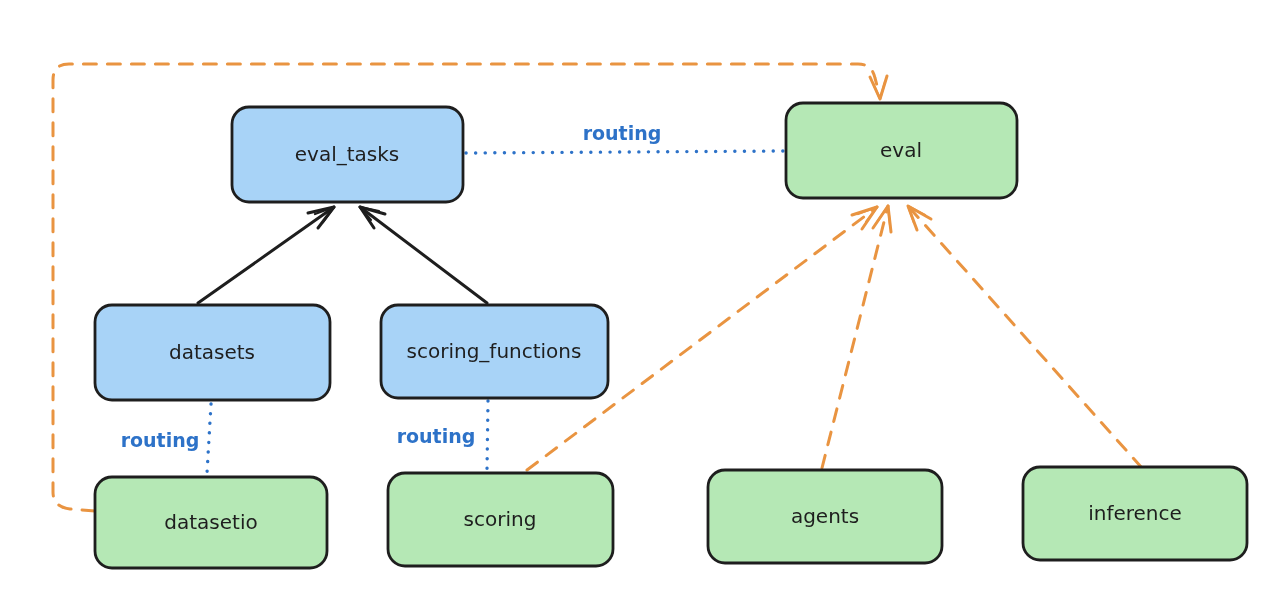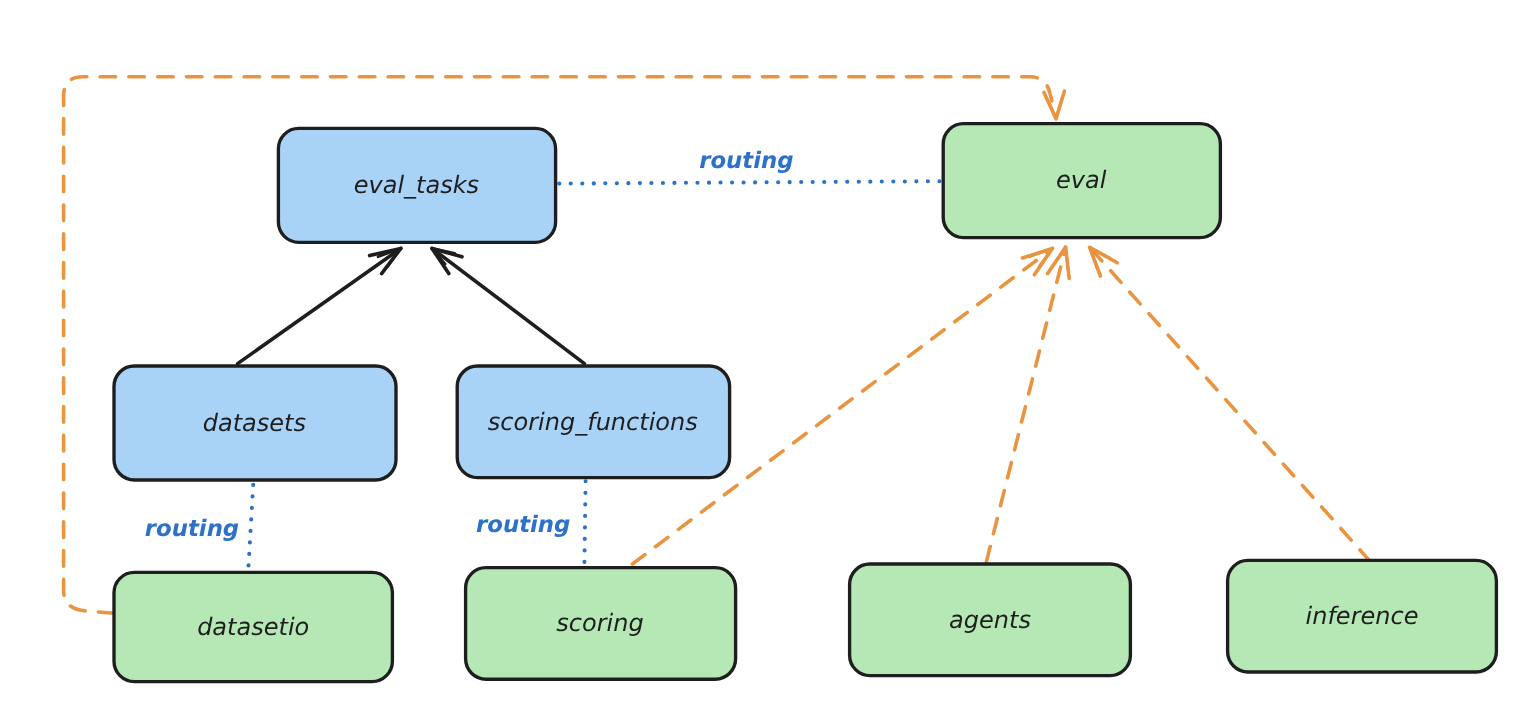--- a/index.html
+++ b/index.html
@@ -8,21 +8,20 @@
     background: #ffffff;
     width: 1280px;
     height: 596px;
     overflow: hidden;
     font-family: "DejaVu Sans", sans-serif;
   }
   .canvas-wrap {
     width: 1280px;
     height: 472px;
     position: relative;
-    font-style: italic;
   }
   svg { display: block; }
   .node-rect {
     stroke-width: 2.8;
   }
   .node-label {
     font-family: "DejaVu Sans", sans-serif;
     font-size: 20px;
     text-anchor: middle;
   }

